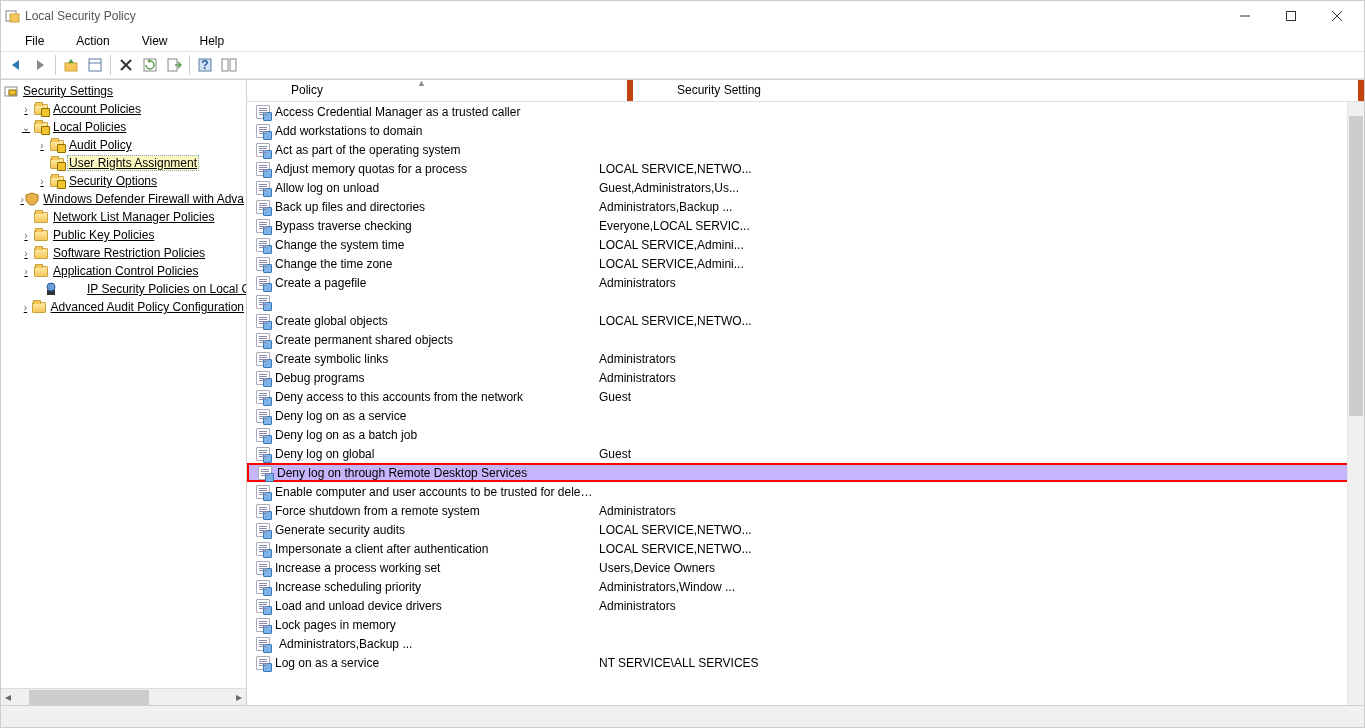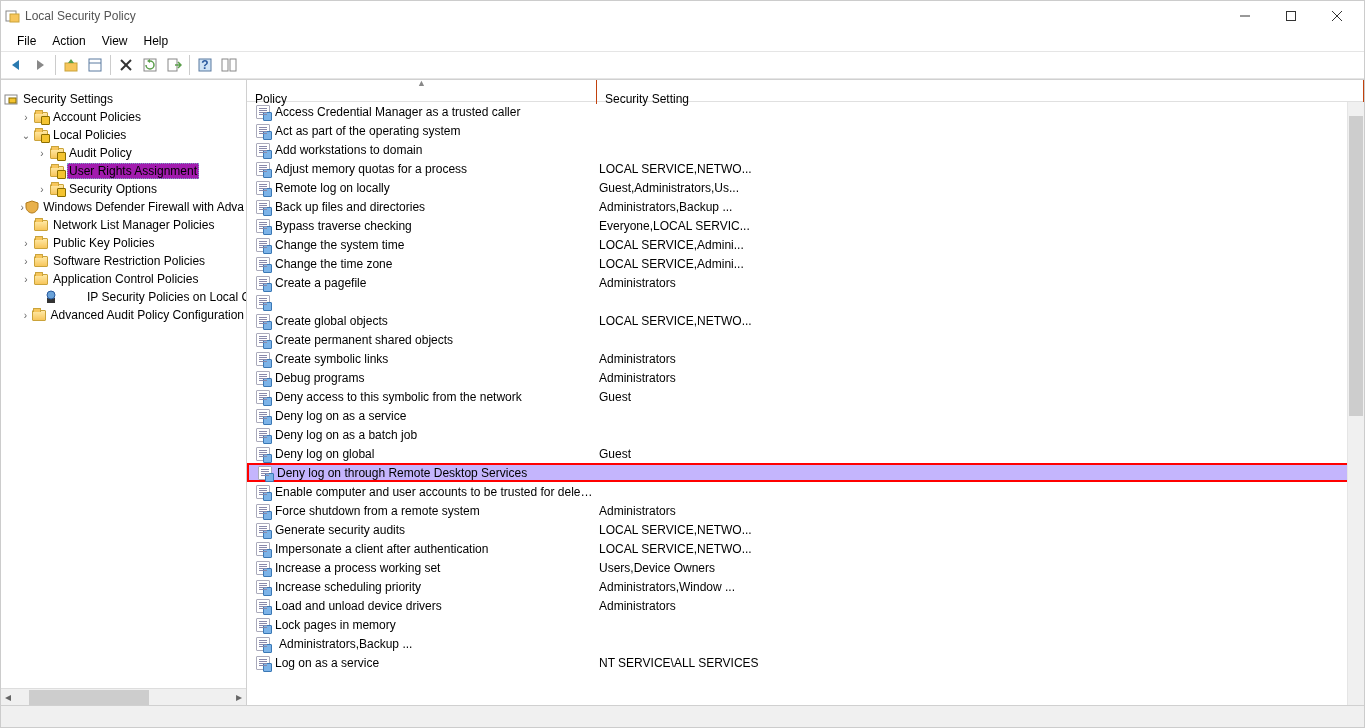--- a/index.html
+++ b/index.html
@@ -2,39 +2,39 @@
 <html><head>
 <meta charset="utf-8">
 <style>
   * { box-sizing: border-box; font-family: "Segoe UI", Tahoma, sans-serif; font-size: 12px; }
   html,body { margin:0; padding:0; height:100%; background:#fff; color:#000; }
   .window { width:1365px; height:728px; display:flex; flex-direction:column; border:1px solid #ccc; background:#fff; }
   .titlebar { height:30px; display:flex; align-items:center; padding:0 4px; background:#fff; }
   .titlebar .title { margin-left:4px; flex:1; color:#555; }
   .winbtns { display:flex; }
   .winbtn { width:46px; height:30px; display:flex; align-items:center; justify-content:center; color:#555; }
-  .menubar { height:20px; display:flex; align-items:center; padding:0 16px; gap:16px; }
+  .menubar { height:20px; display:flex; align-items:center; padding:0 24px; gap:32px; }
   .menubar span { cursor:default; }
   .toolbar { height:28px; border-top:1px solid #e5e5e5; border-bottom:1px solid #e5e5e5; display:flex; align-items:center; padding:0 4px; gap:2px; }
   .tb-btn { width:22px; height:22px; display:flex; align-items:center; justify-content:center; border:1px solid transparent; }
   .tb-sep { width:1px; height:20px; background:#ccc; margin:0 2px; }
   .body { flex:1; display:flex; min-height:0; border-top:1px solid #d0d0d0; }
   .tree-pane { width:246px; border-right:1px solid #d0d0d0; overflow:hidden; display:flex; flex-direction:column; }
-  .tree { flex:1; overflow:auto; padding-top:10px; }
+  .tree { flex:1; overflow:auto; padding-top:2px;text-decoration:underline; }
   .tree-row { display:flex; align-items:center; height:18px; white-space:nowrap; }
   .tree-row .expander { width:14px; text-align:center; color:#666; font-size:10px; }
   .tree-row .ticon { width:16px; height:16px; margin-right:2px; display:flex; align-items:center; justify-content:center; }
   .tree-row .tlabel { padding:0 2px; }
-  .tree-row.selected .tlabel { background:#a21caf; border:1px dotted #7aa7c7; padding:0 1px; }
+  .tree-row.selected .tlabel { background:#fef9c3; border:1px dotted #7aa7c7; padding:0 1px; }
   .hscroll { height:17px; background:#f0f0f0; border-top:1px solid #ddd; display:flex; align-items:center; }
   .hscroll .thumb { height:15px; background:#cdcdcd; margin-left:14px; width:120px; }
   .hscroll .arrow { width:14px; text-align:center; color:#666; }
   .list-pane { flex:1; display:flex; flex-direction:column; min-width:0; position:relative; }
   .list-header { height:22px; display:flex; border-bottom:1px solid #e0e0e0; background:#fff; position:relative; }
-  .list-header .col { padding:12px 8px; border-right:1px solid #c2410c; }
+  .list-header .col { padding:3px 8px; border-right:6px solid #c2410c;margin-left:36px; }
   .sort-ind { position:absolute; left:170px; top:-2px; color:#888; font-size:9px; }
   .list-body { flex:1; overflow:auto; }
   .list-row { display:flex; height:19px; align-items:center; }
   .list-row.highlighted { border:2px solid #ff0000; background:#c4b5fd; }
   .list-row .licon { width:16px; height:16px; margin:0 4px 0 8px; display:flex; align-items:center; justify-content:center; }
   .list-row .lpolicy { width:320px; white-space:nowrap; overflow:hidden; text-overflow:ellipsis; }
   .list-row .lsetting { flex:1; white-space:nowrap; overflow:hidden; text-overflow:ellipsis; padding-left:4px; }
   .vscroll { position:absolute; right:0; top:22px; bottom:0; width:17px; background:#f0f0f0; border-left:1px solid #e5e5e5; }
   .vscroll .vthumb { position:absolute; top:14px; left:1px; right:1px; height:300px; background:#cdcdcd; }
   .statusbar { height:22px; border-top:1px solid #d0d0d0; background:#f0f0f0; }
@@ -268,42 +268,42 @@
             <span class="licon">
               <span class="policy-ico"></span>
             </span>
             <span class="lpolicy">Access Credential Manager as a trusted caller</span>
             <span class="lsetting"></span>
           </div>
           <div class="list-row">
             <span class="licon">
               <span class="policy-ico"></span>
             </span>
+            <span class="lpolicy">Add workstations to domain</span>
+            <span class="lsetting"></span>
+          </div>
+          <div class="list-row">
+            <span class="licon">
+              <span class="policy-ico"></span>
+            </span>
             <span class="lpolicy">Act as part of the operating system</span>
-            <span class="lsetting"></span>
-          </div>
-          <div class="list-row">
-            <span class="licon">
-              <span class="policy-ico"></span>
-            </span>
-            <span class="lpolicy">Add workstations to domain</span>
             <span class="lsetting"></span>
           </div>
           <div class="list-row">
             <span class="licon">
               <span class="policy-ico"></span>
             </span>
             <span class="lpolicy">Adjust memory quotas for a process</span>
             <span class="lsetting">LOCAL SERVICE,NETWO...</span>
           </div>
           <div class="list-row">
             <span class="licon">
               <span class="policy-ico"></span>
             </span>
-            <span class="lpolicy">Remote log on locally</span>
+            <span class="lpolicy">Allow log on unload</span>
             <span class="lsetting">Guest,Administrators,Us...</span>
           </div>
           <div class="list-row">
             <span class="licon">
               <span class="policy-ico"></span>
             </span>
             <span class="lpolicy">Back up files and directories</span>
             <span class="lsetting">Administrators,Backup ...</span>
           </div>
           <div class="list-row">
@@ -365,21 +365,21 @@
             <span class="licon">
               <span class="policy-ico"></span>
             </span>
             <span class="lpolicy">Debug programs</span>
             <span class="lsetting">Administrators</span>
           </div>
           <div class="list-row">
             <span class="licon">
               <span class="policy-ico"></span>
             </span>
-            <span class="lpolicy">Deny access to this symbolic from the network</span>
+            <span class="lpolicy">Deny access to this accounts from the network</span>
             <span class="lsetting">Guest</span>
           </div>
           <div class="list-row">
             <span class="licon">
               <span class="policy-ico"></span>
             </span>
             <span class="lpolicy">Deny log on as a service</span>
             <span class="lsetting"></span>
           </div>
           <div class="list-row">

